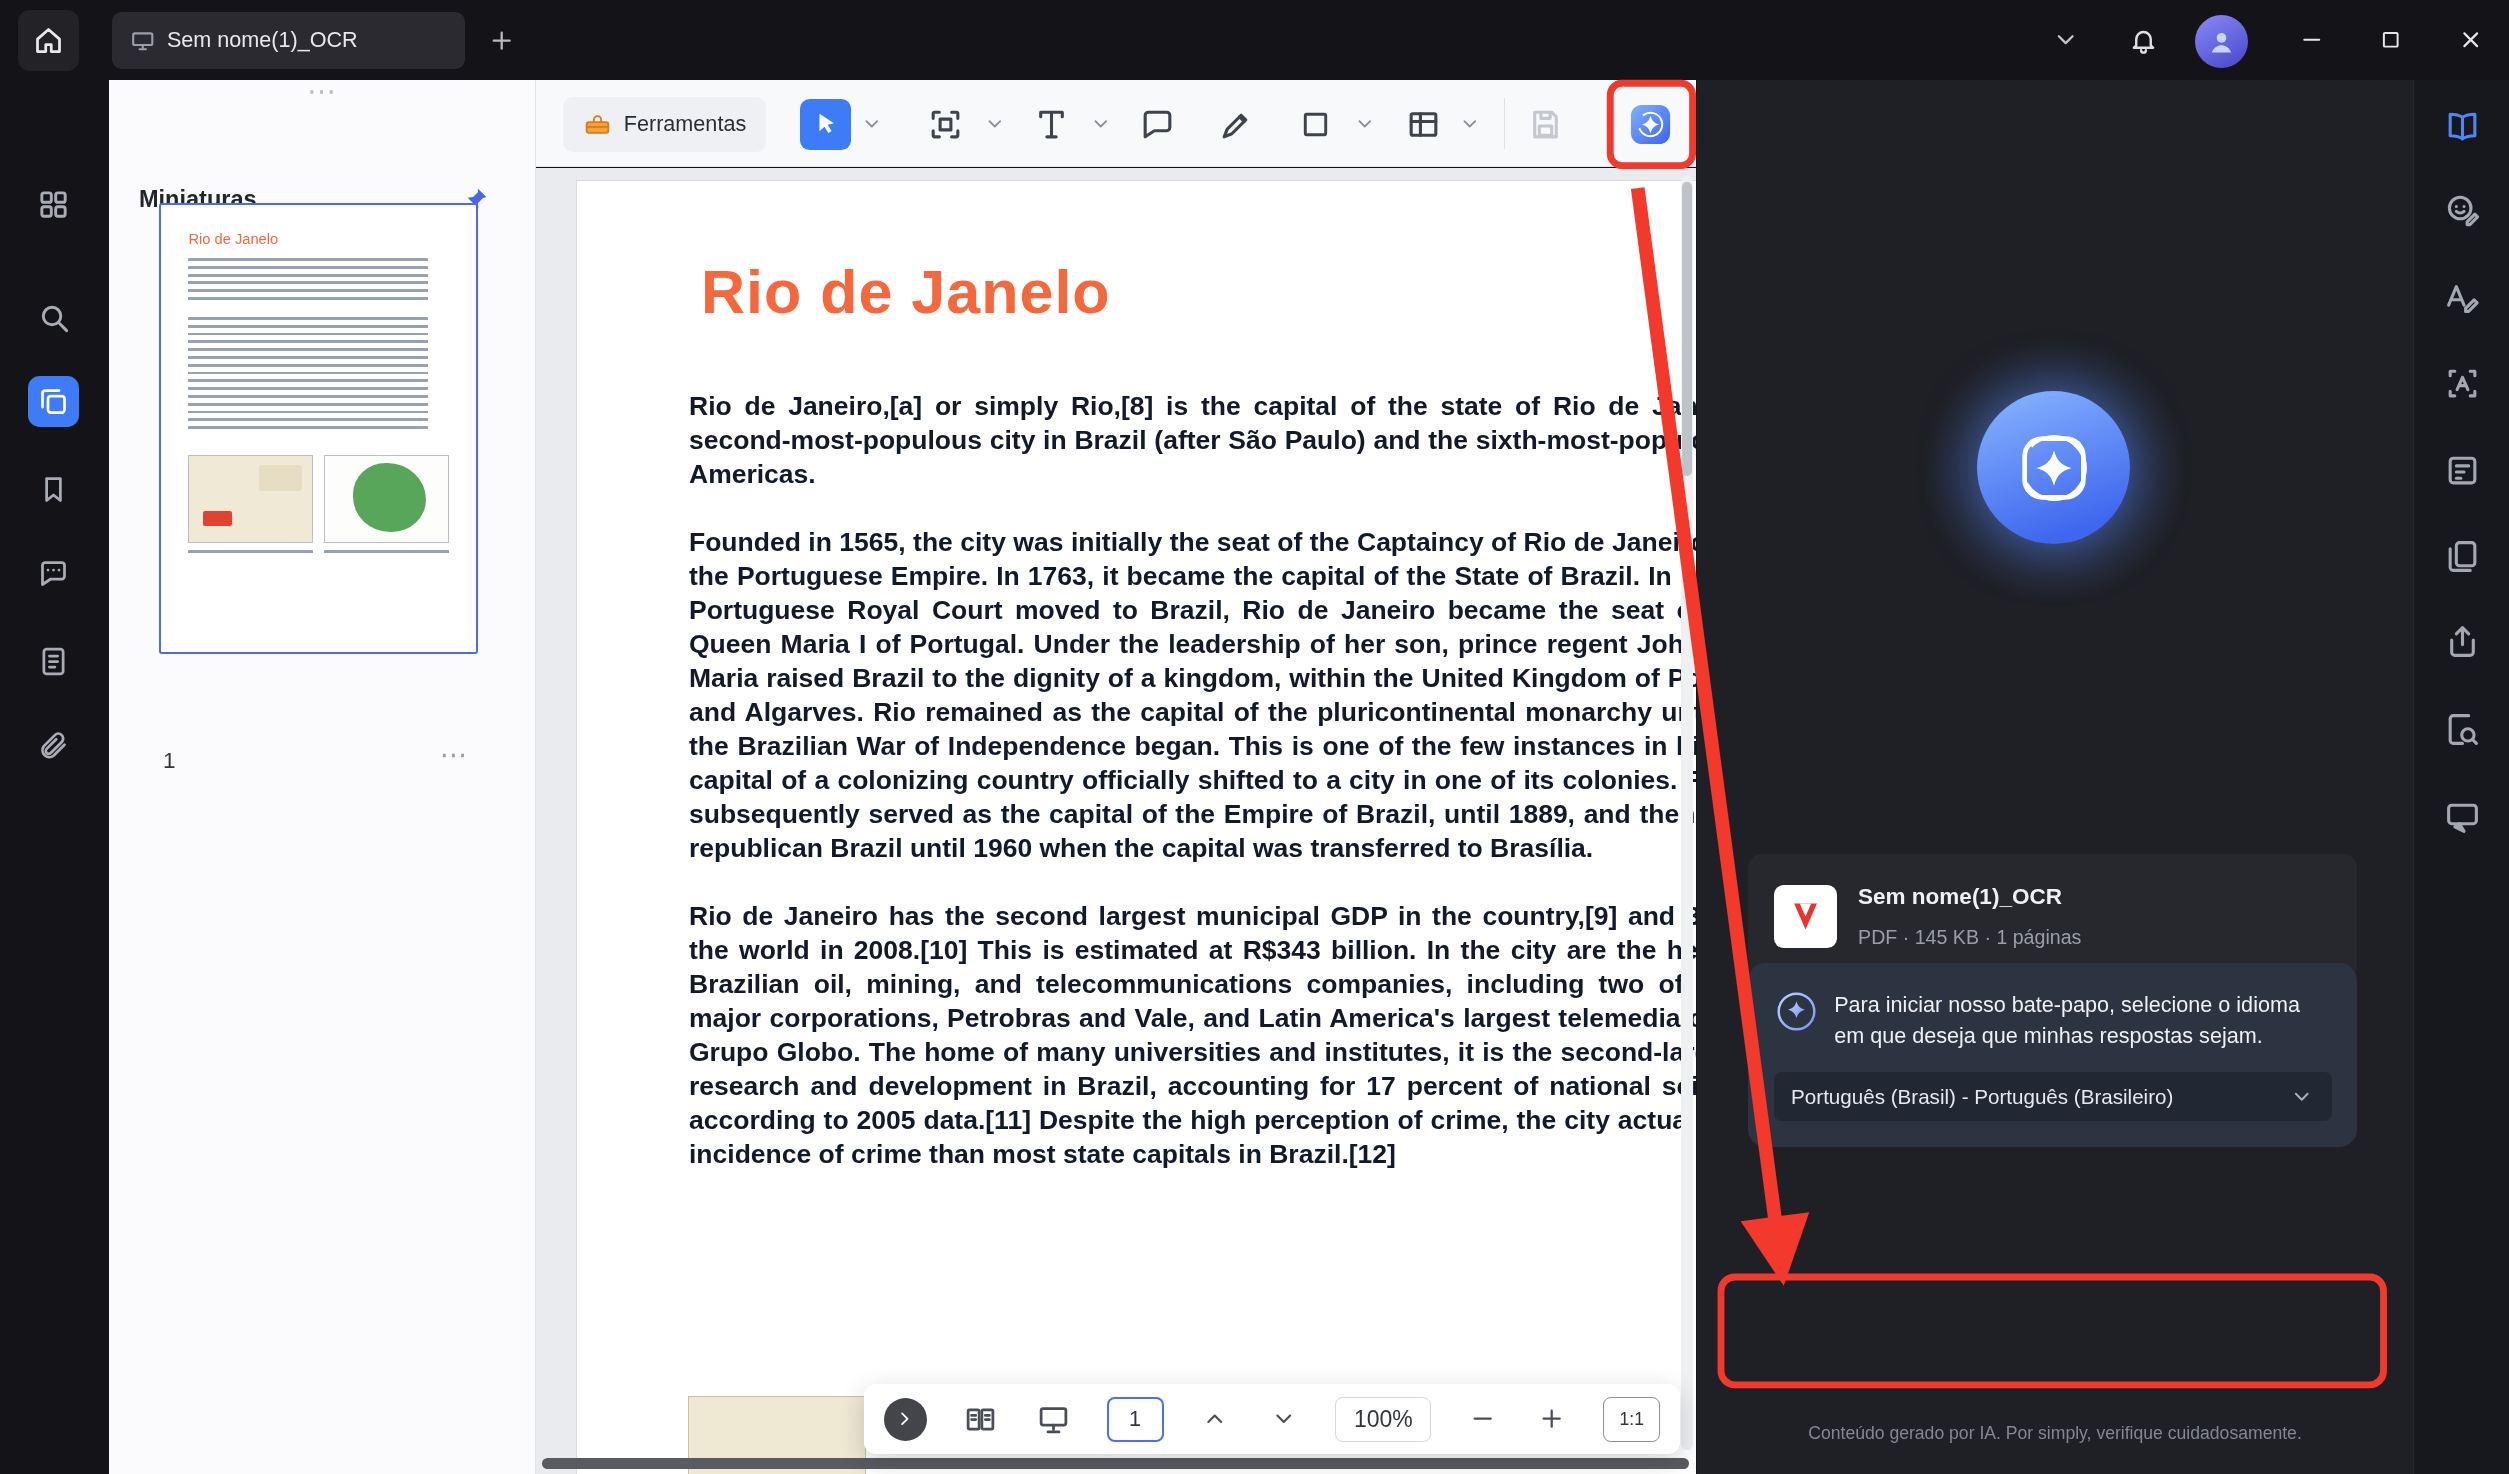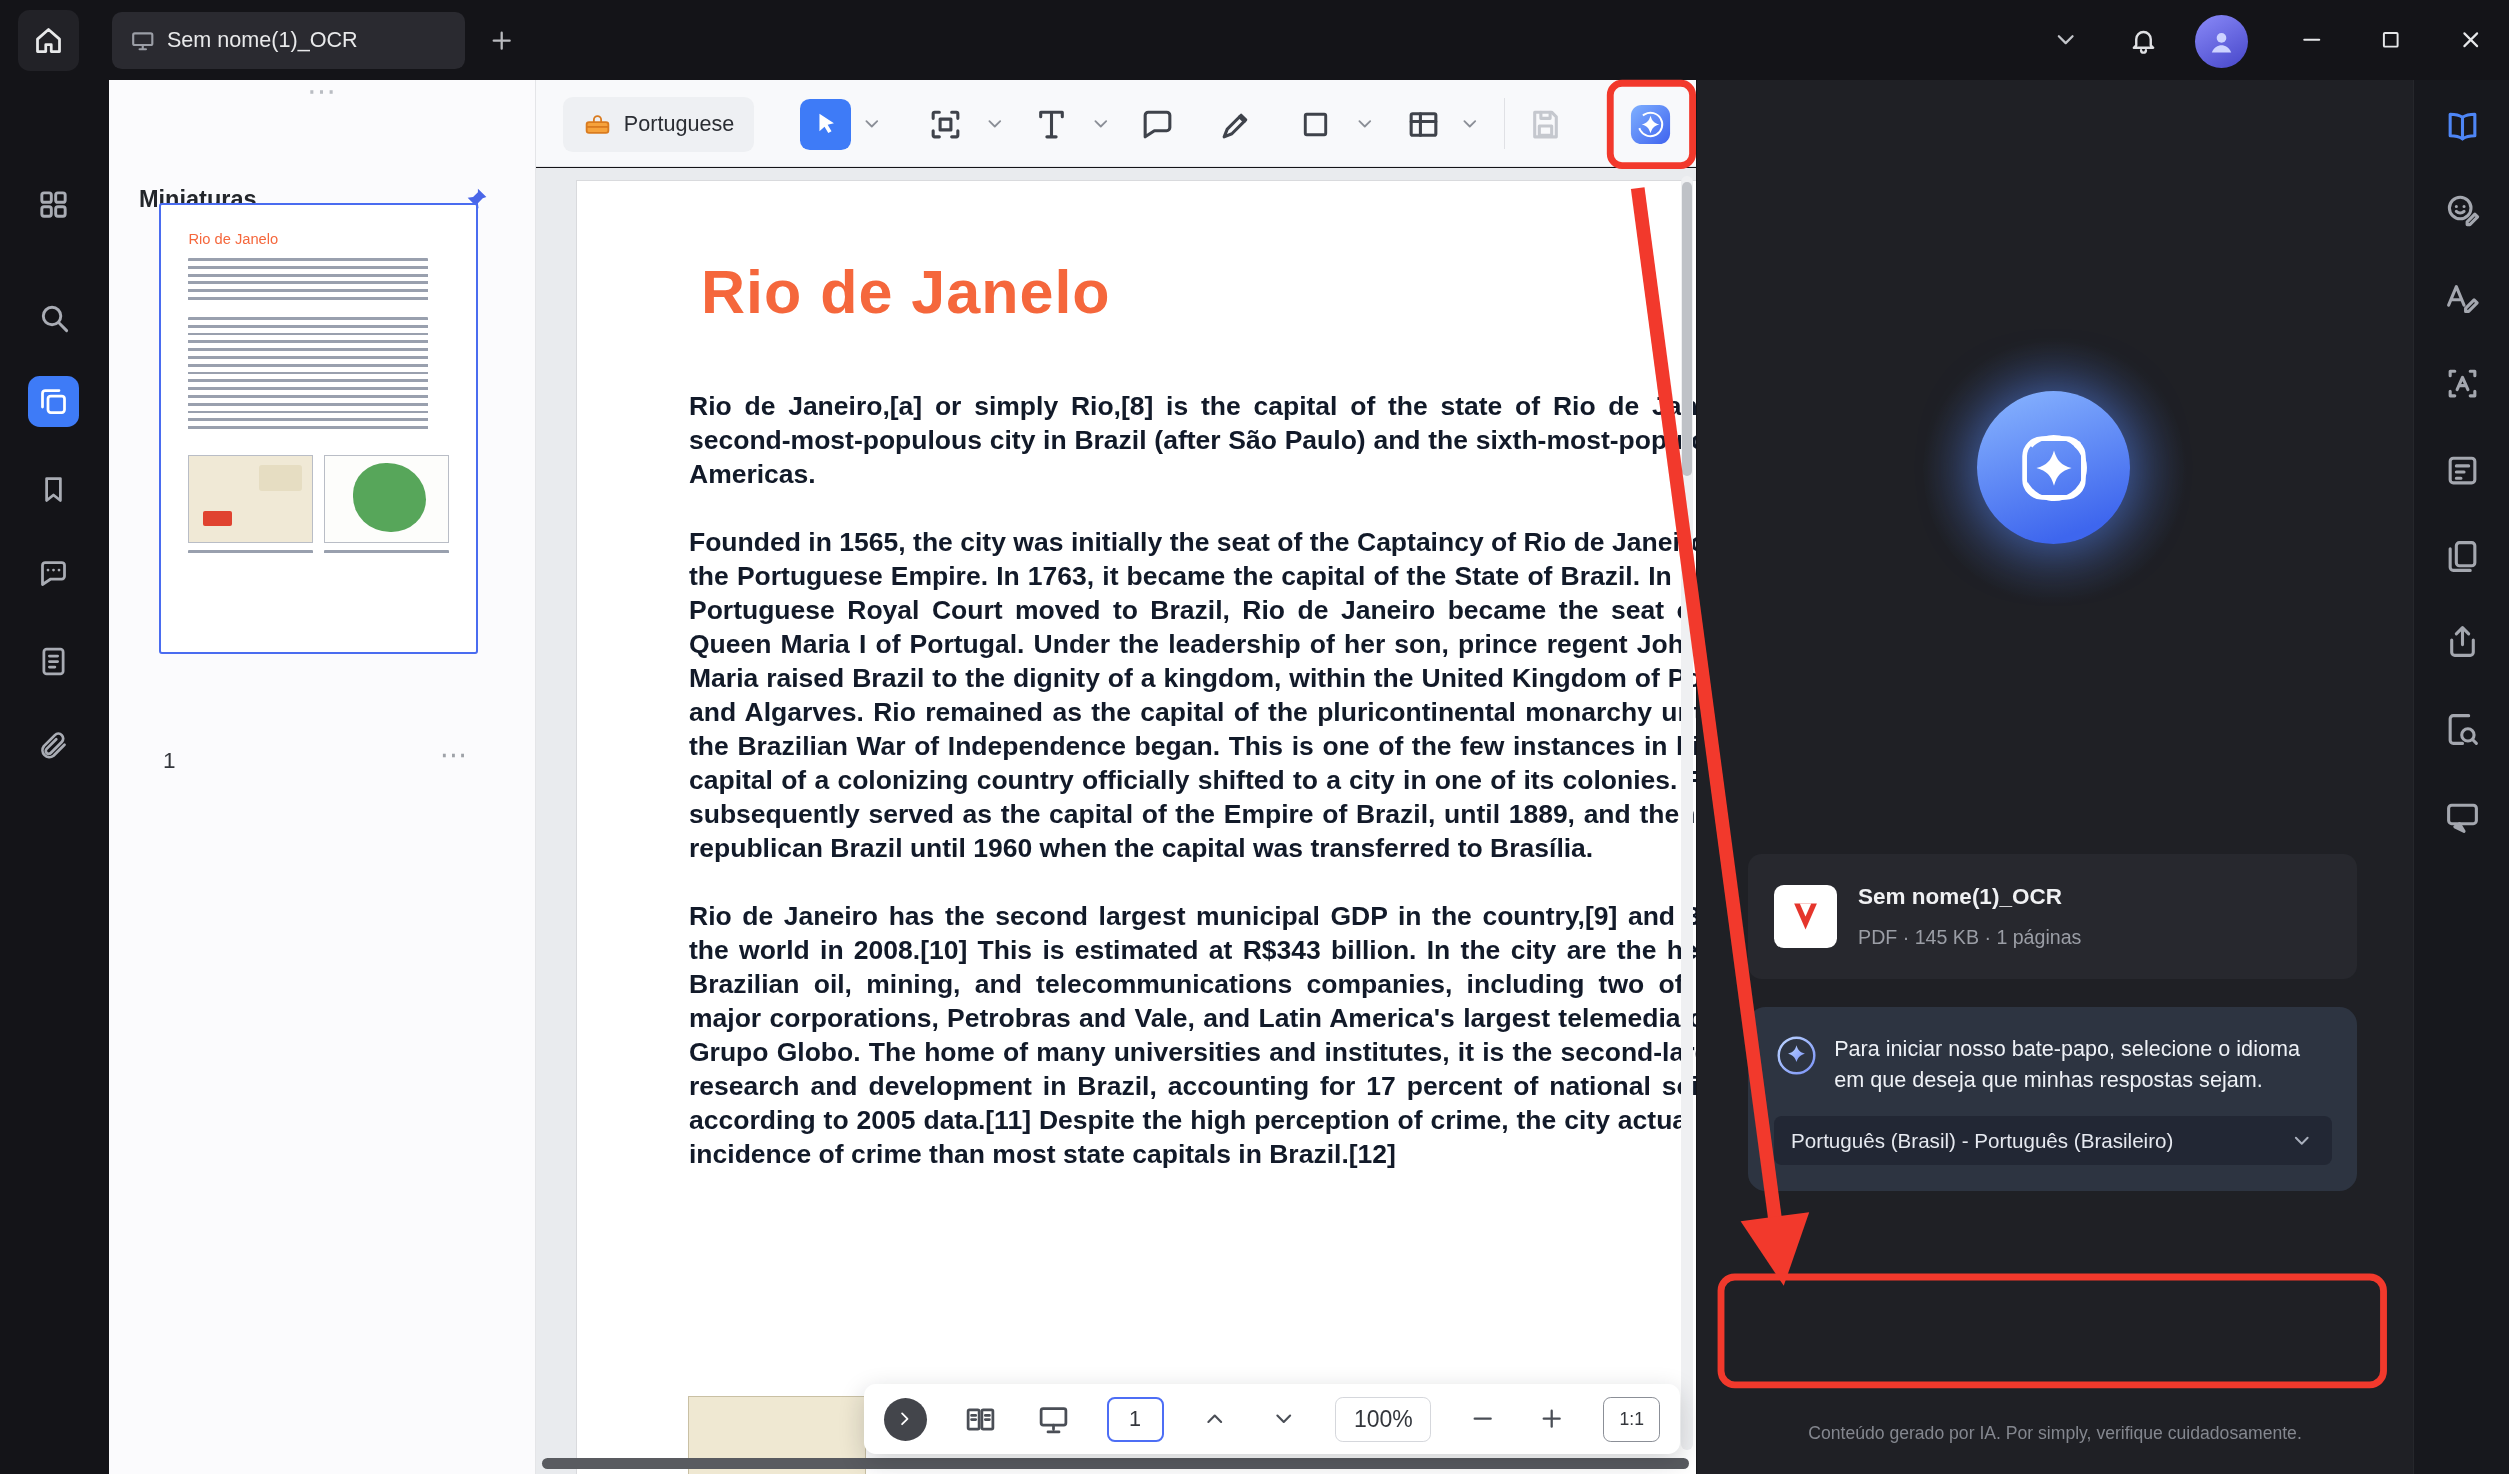--- a/index.html
+++ b/index.html
@@ -191,21 +191,21 @@
     <div class="abs btn" style="left:323px;top:655px;width:43px;height:39px;color:#9ea2a8;font-size:27.4px;">⋯</div>
   </aside>
 
   <section id="toolbar" class="abs">
     <div class="abs flex" style="left:27.4px;top:16.7px;height:55px;padding:0 19.6px;gap:11.8px;background:#eef0f3;border-radius:9.8px;">
       <svg width="29" height="29" viewBox="0 0 24 24" style="display:block">
           <rect x="3" y="10" width="18" height="9" rx="2" fill="#f6a23b" stroke="#d97b1f" stroke-width="1.5"></rect>
           <path d="M9 10V8a3 3 0 0 1 6 0v2" fill="none" stroke="#d97b1f" stroke-width="1.5"></path>
           <path d="M3 14h18" stroke="#d97b1f" stroke-width="1.5"></path>
         </svg>
-      <span style="font-size:21.6px;color:#2a2d33;">Portuguese</span>
+      <span style="font-size:21.6px;color:#2a2d33;">Ferramentas</span>
     </div>
 
     <div class="abs btn" style="left:264px;top:18.6px;width:51px;height:51px;background:#3e7bf7;border-radius:9.8px;">
       <svg width="29" height="29" viewBox="0 0 24 24" style="display:block">
           <path d="M7 3l12 8-5.2 1.2L17 17.5 14.3 19l-3.1-5.2L7 17.5z" fill="#ffffff"></path>
         </svg>
     </div>
     <div class="abs btn chev" style="left:321px;top:29px;width:29px;height:29px;">
       <svg class="ic" width="21.6" height="21.6" viewBox="0 0 24 24">
           <path d="M6 9l6 6 6-6"></path>
@@ -375,21 +375,21 @@
             <path d="M5 4l7 16L19 4z" fill="#e5352c"></path>
             <path d="M8.5 4l3.5 8 3.5-8z" fill="#ffffff"></path>
           </svg>
       </div>
       <div>
         <div style="font-size:22.5px;font-weight:600;color:#f0f1f3;">Sem nome(1)_OCR</div>
         <div style="font-size:19.6px;color:#9b9ea6;margin-top:16px;">PDF · 145 KB · 1 páginas</div>
       </div>
     </div>
 
-    <div class="abs ai-bubble" style="left:51px;top:927px;width:609px;padding:25.5px;">
+    <div class="abs ai-bubble" style="left:51px;top:883px;width:609px;padding:25.5px;">
       <div class="flex" style="gap:15.7px;align-items:flex-start;">
         <svg width="45" height="45" viewBox="0 0 48 48" style="display:block;flex:none">
           <defs>
               <linearGradient id="bag" x1="0" y1="0" x2="1" y2="1">
                 <stop offset="0" stop-color="#bcd4ff"></stop>
                 <stop offset="1" stop-color="#7b93f8"></stop>
               </linearGradient>
             </defs>
           <circle cx="24" cy="24" r="19" fill="none" stroke="url(#bag)" stroke-width="2.6"></circle>
           <path d="M24 13c1.5 5.2 3.8 7.5 9 9-5.2 1.5-7.5 3.8-9 9-1.5-5.2-3.8-7.5-9-9 5.2-1.5 7.5-3.8 9-9z" fill="url(#bag)"></path>

